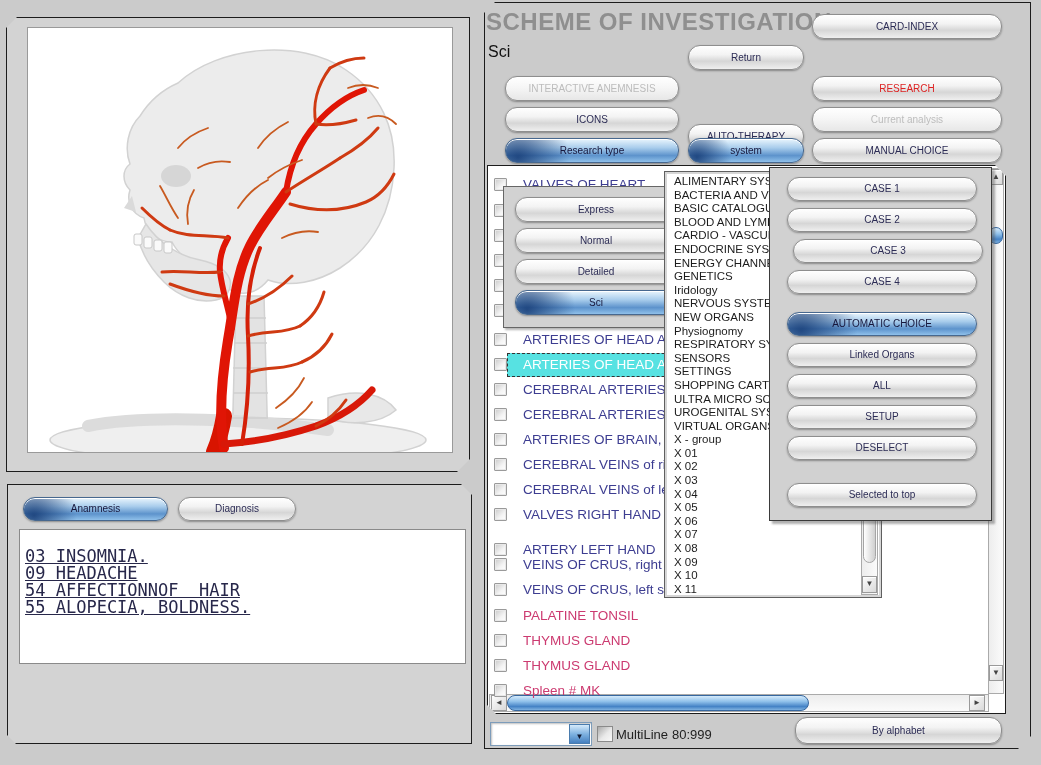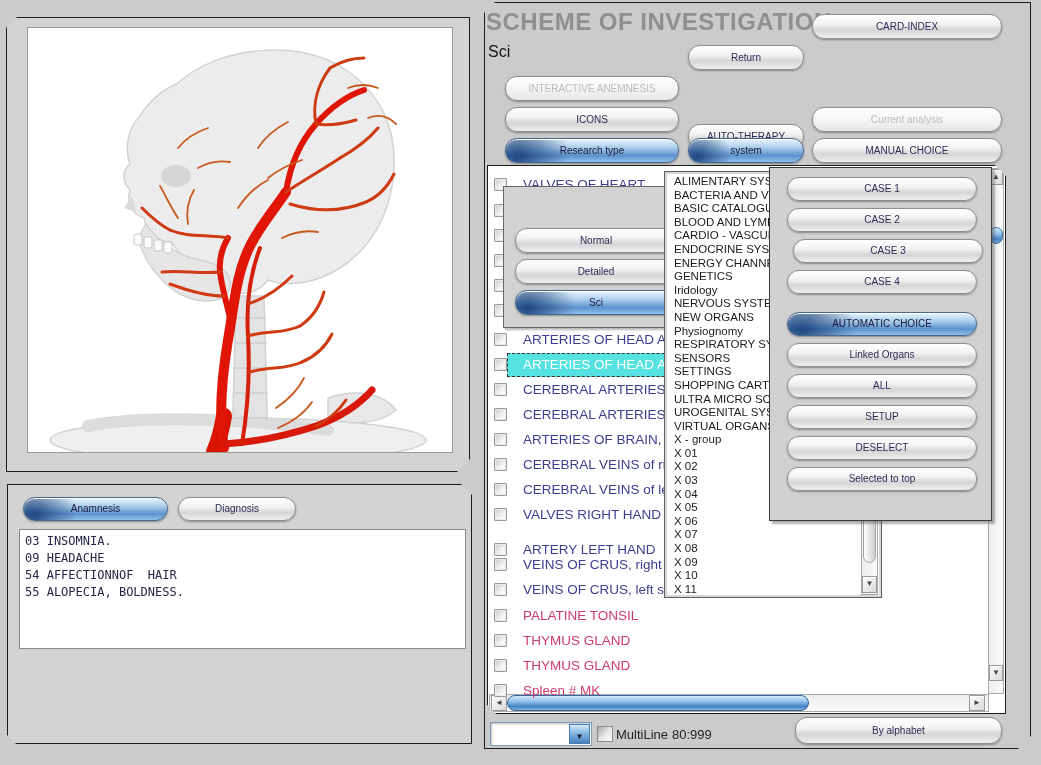--- a/index.html
+++ b/index.html
@@ -56,22 +56,22 @@
          color:#1c1c1c;white-space:pre;overflow:hidden;}
 
   
   .popup-research{position:absolute;left:503px;top:186px;width:178px;height:140px;background:#d2d2d2;
                   border:1px solid #666;box-shadow:2px 2px 2px rgba(70,70,70,.4);z-index:20;overflow:hidden;}
   .case-panel{position:absolute;left:769px;top:167px;width:221px;height:352px;background:#d1d1d1;
               border:1px solid #3a3a3a;box-shadow:3px 3px 2px rgba(80,80,80,.45);z-index:40;}
 
   
   .memo{position:absolute;left:11px;top:44px;width:440px;height:115px;background:#fff;
-        border:1px solid #8a8a8a;font-family:"DejaVu Sans Mono",monospace;font-size:12px;
-        line-height:17px;color:#27274a;padding:3px 0 0 5px;white-space:pre;overflow:hidden;}
+        border:1px solid #8a8a8a;font-family:"DejaVu Sans Mono",monospace;font-size:17px;
+        line-height:17px;color:#27274a;padding:18px 0 0 5px;white-space:pre;overflow:hidden;text-decoration:underline;}
 
   .title{position:absolute;left:486px;top:8px;font-size:24px;font-weight:bold;color:#8f8f8f;letter-spacing:.5px;}
   .subtitle{position:absolute;left:488px;top:43px;font-size:16px;color:#111;}
   .ftxt{position:absolute;font-size:13px;color:#222;}
 
   .combo{position:absolute;left:490px;top:722px;width:100px;height:22px;background:#fff;
          border:1px solid #7d9cba;box-shadow:inset 1px 1px 2px rgba(0,0,0,.25);z-index:12;}
   .combo-btn{position:absolute;right:1px;top:1px;width:19px;height:18px;border:1px solid #4a7cae;
          background:linear-gradient(180deg,#d5eafb,#7fb2e0 50%,#4580c0);text-align:center;}
   .mlbox{position:absolute;left:597px;top:726px;width:14px;height:14px;border:1px solid #8a8a8a;
@@ -162,20 +162,21 @@
 
   <div class="abs cut-tl-br" style="left:484px;top:2px;width:545px;height:745px;border:1px solid #1c1c1c;"></div>
 
   <div class="title">SCHEME OF INVESTIGATION</div>
   <div class="subtitle">Sci</div>
 
   <div class="pill" style="left:812px;top:14px;width:188px;height:23px;line-height:23px;">CARD-INDEX</div>
   <div class="pill" style="left:688px;top:45px;width:114px;height:23px;line-height:23px;">Return</div>
   <div class="pill disabled" style="left:505px;top:76px;width:172px;height:23px;line-height:23px;">INTERACTIVE ANEMNESIS</div>
   <div class="pill" style="left:688px;top:76px;width:114px;height:23px;line-height:23px;margin-top:48px;">AUTO-THERAPY</div>
+  <div class="pill red" style="left:812px;top:76px;width:188px;height:23px;line-height:23px;">RESEARCH</div>
   <div class="pill" style="left:505px;top:107px;width:172px;height:23px;line-height:23px;">ICONS</div>
   <div class="pill disabled" style="left:812px;top:107px;width:188px;height:23px;line-height:23px;">Current analysis</div>
   <div class="pill blue" style="left:505px;top:138px;width:172px;height:23px;line-height:23px;">Research type</div>
   <div class="pill blue" style="left:688px;top:138px;width:114px;height:23px;line-height:23px;">system</div>
   <div class="pill" style="left:812px;top:138px;width:188px;height:23px;line-height:23px;">MANUAL CHOICE</div>
 
   <div class="list-box cut-tr-bl" id="organ-list">
 
     <div class="vtrack" style="left:500px;top:2px;width:14px;height:524px;">
       <div class="sb-btn" style="left:0;top:0;width:12px;height:14px;">
@@ -273,20 +274,21 @@
         <div class="cb"></div>
         <div class="lab tone-pink">THYMUS GLAND</div>
       </div>
       <div class="lrow" style="top: 517px;">
         <div class="cb"></div>
         <div class="lab tone-pink">Spleen # MK</div>
       </div>
     </div>
 
   <div class="popup-research" id="research-popup">
+      <div class="pill" style="left: 11px; top: 10px; width: 160px; height: 23px; line-height: 23px;">Express</div>
       <div class="pill" style="left: 11px; top: 41px; width: 160px; height: 23px; line-height: 23px;">Normal</div>
       <div class="pill" style="left: 11px; top: 72px; width: 160px; height: 23px; line-height: 23px;">Detailed</div>
       <div class="pill blue" style="left: 11px; top: 103px; width: 160px; height: 23px; line-height: 23px;">Sci</div>
     </div>
 
   <div class="dropdown">
     <div id="system-list" style="position:absolute;left:2px;top:3px;width:195px;">
         <div class="ditem">ALIMENTARY SYSTEM</div>
         <div class="ditem">BACTERIA AND VIRUSES</div>
         <div class="ditem">BASIC CATALOGUE</div>
@@ -330,21 +332,21 @@
   <div class="case-panel" id="case-panel">
       <div class="pill" style="left: 17px; top: 9px; width: 188px; height: 22px; line-height: 22px;">CASE 1</div>
       <div class="pill" style="left: 17px; top: 40px; width: 188px; height: 22px; line-height: 22px;">CASE 2</div>
       <div class="pill" style="left: 17px; top: 71px; width: 188px; height: 22px; line-height: 22px; margin-left: 6px;">CASE 3</div>
       <div class="pill" style="left: 17px; top: 102px; width: 188px; height: 22px; line-height: 22px;">CASE 4</div>
       <div class="pill blue" style="left: 17px; top: 144px; width: 188px; height: 22px; line-height: 22px;">AUTOMATIC CHOICE</div>
       <div class="pill" style="left: 17px; top: 175px; width: 188px; height: 22px; line-height: 22px;">Linked Organs</div>
       <div class="pill" style="left: 17px; top: 206px; width: 188px; height: 22px; line-height: 22px;">ALL</div>
       <div class="pill" style="left: 17px; top: 237px; width: 188px; height: 22px; line-height: 22px;">SETUP</div>
       <div class="pill" style="left: 17px; top: 268px; width: 188px; height: 22px; line-height: 22px;">DESELECT</div>
-      <div class="pill" style="left: 17px; top: 299px; width: 188px; height: 22px; line-height: 22px; border-radius: 11px;">Selected to top</div>
+      <div class="pill" style="left: 17px; top: 315px; width: 188px; height: 22px; line-height: 22px;">Selected to top</div>
     </div>
 
   <div class="combo">
     <div class="combo-btn"><span style="font-size:8px;line-height:18px;color:#101830;">▼</span></div>
   </div>
   <div class="mlbox"></div>
   <div class="ftxt" style="left:616px;top:727px;">MultiLine</div>
   <div class="ftxt" style="left:672px;top:727px;">80:999</div>
   <div class="pill" style="left:795px;top:717px;width:205px;height:25px;line-height:25px;">By alphabet</div>
 

